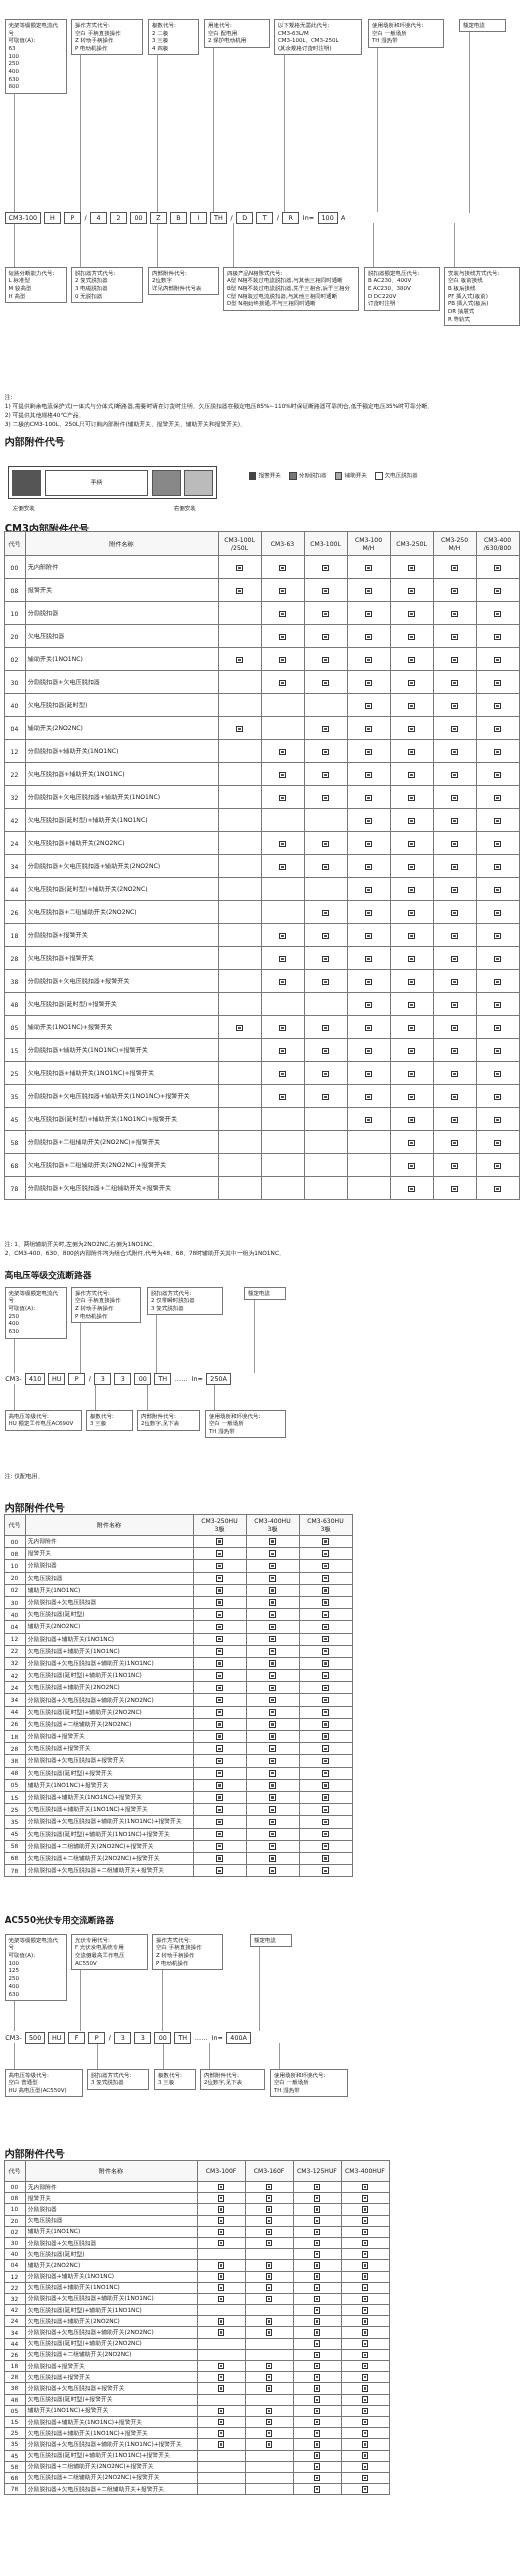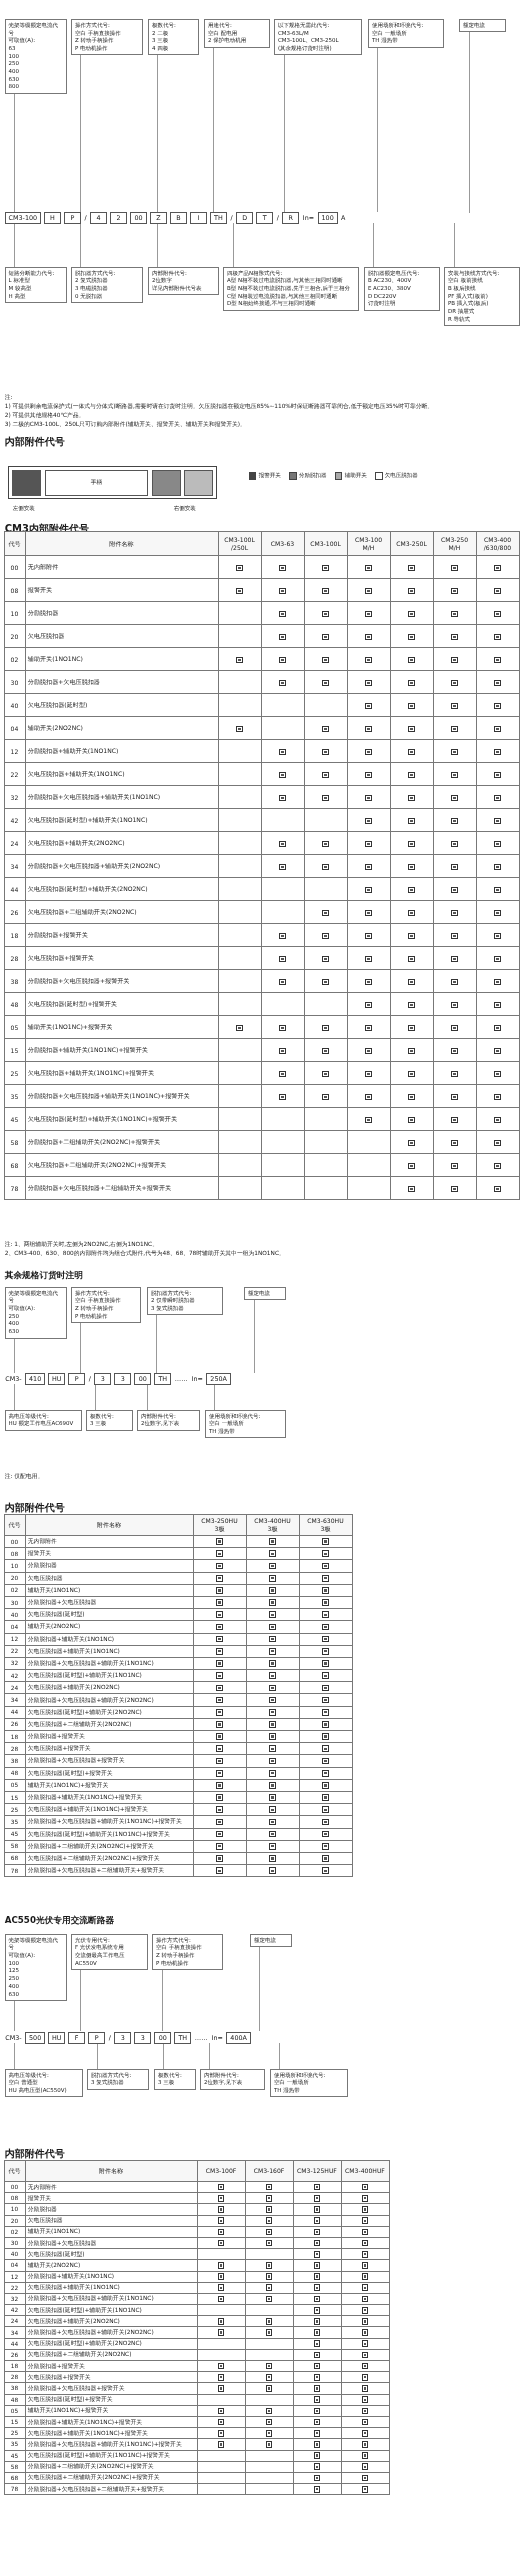--- a/index.html
+++ b/index.html
@@ -505,21 +505,21 @@
             <td class="mk"><span class="mark"></span></td>
             <td class="mk"><span class="mark"></span></td>
             <td class="mk"><span class="mark"></span></td>
           </tr>
         </tbody>
       </table>
     </div>
   <div class="abs note" style="left:4.7px;top:1240px;width:507px;">注: 1、两组辅助开关时,左侧为2NO2NC,右侧为1NO1NC。
 2、CM3-400、630、800的内部附件均为组合式附件,代号为48、68、78时辅助开关其中一组为1NO1NC。</div>
 
-  <div class="abs h-title" style="left:4.7px;top:1270px;">其余规格订货时注明</div>
+  <div class="abs h-title" style="left:4.7px;top:1270px;">高电压等级交流断路器</div>
 
   <div class="mdl" id="sec2" style="top:1287px;height:206px;">
     <div class="callout top" style="left:4.7px;top:0;width:62px;">壳架等级额定电流代号
 可取值(A):
 250
 400
 630</div>
     <div class="callout top" style="left:71px;top:0;width:70px;">操作方式代号:
 空白 手柄直接操作
 Z 转动手柄操作

